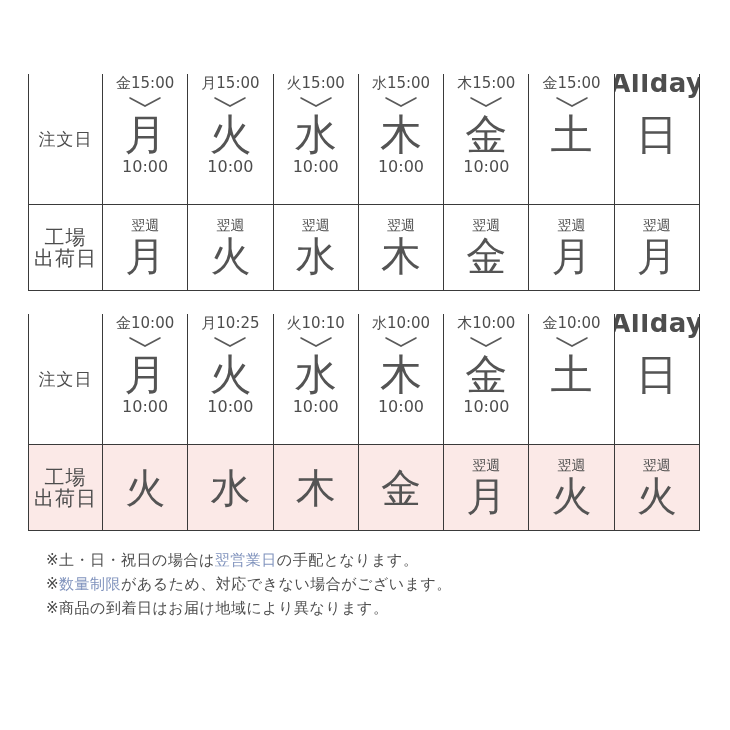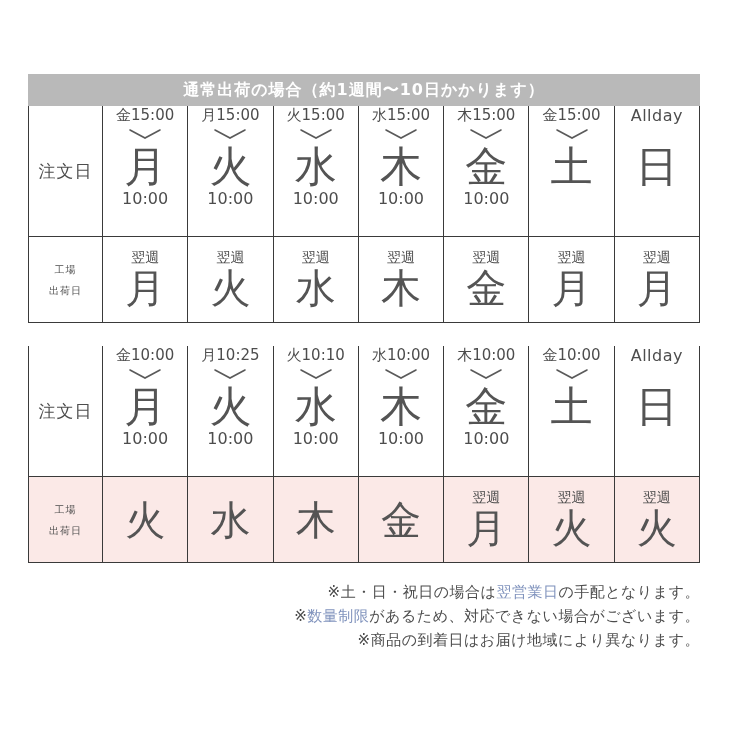--- a/index.html
+++ b/index.html
@@ -33,42 +33,41 @@
   .cell{
     border-right:1px solid var(--border);
     border-bottom:1px solid var(--border);
     display:flex;flex-direction:column;align-items:center;
     overflow:hidden;background:#fff;
   }
   .row1{height:131px;}
   .row2{height:86px;}
   .label-cell{justify-content:center;text-align:left;}
   .label-cell.row1{font-size:17px;letter-spacing:1px;}
-  .label-cell.row2{font-size:10px;line-height:21px;letter-spacing:1px;}
+  .label-cell.row2{font-size:20px;line-height:21px;letter-spacing:1px;}
   .order-cell{}
   .deadline{font-size:15px;height:19px;line-height:19px;white-space:nowrap;}
-  .deadline.latin{font-size:16px;font-weight:400;letter-spacing:0.5px;}
+  .deadline.latin{font-size:26px;font-weight:700;letter-spacing:0.5px;}
   .arrow-slot{height:14px;margin:2px 0 3px;display:flex;align-items:center;justify-content:center;}
   .big-day{font-size:42px;line-height:46px;font-weight:300;color:#545454;}
   .bottom-time{font-size:16px;height:20px;line-height:18px;}
   .ship-cell{justify-content:center;}
   .next-week{font-size:14px;line-height:17px;}
   .big-day2{font-size:40px;line-height:44px;font-weight:300;color:#545454;}
   .pink{background:var(--pink);}
   .table2{margin-top:23px;}
-  .notes{margin-top:17px;margin-left:2px;font-size:15px;line-height:24px;letter-spacing:0.5px;text-align:right;}
+  .notes{margin-top:17px;margin-left:18px;font-size:15px;line-height:24px;letter-spacing:0.5px;}
   .hl{color:var(--hl);}
 </style>
 </head>
 <body>
 
 <div class="container">
 
   <div class="table-block">
-    <div class="bar">通常出荷の場合（約1週間〜10日かかります）</div>
     <div class="grid">
         <div class="cell label-cell row1">注文日</div>
         <div class="cell order-cell row1">
           <div class="deadline">金15:00</div>
           <div class="arrow-slot">
             <svg viewBox="0 0 34 12" width="34" height="12">
               <polyline points="2,2 17,10 32,2" fill="none" stroke="#5a5a5a" stroke-width="1.6" stroke-linecap="round"></polyline>
             </svg>
           </div>
           <div class="big-day">月</div>

